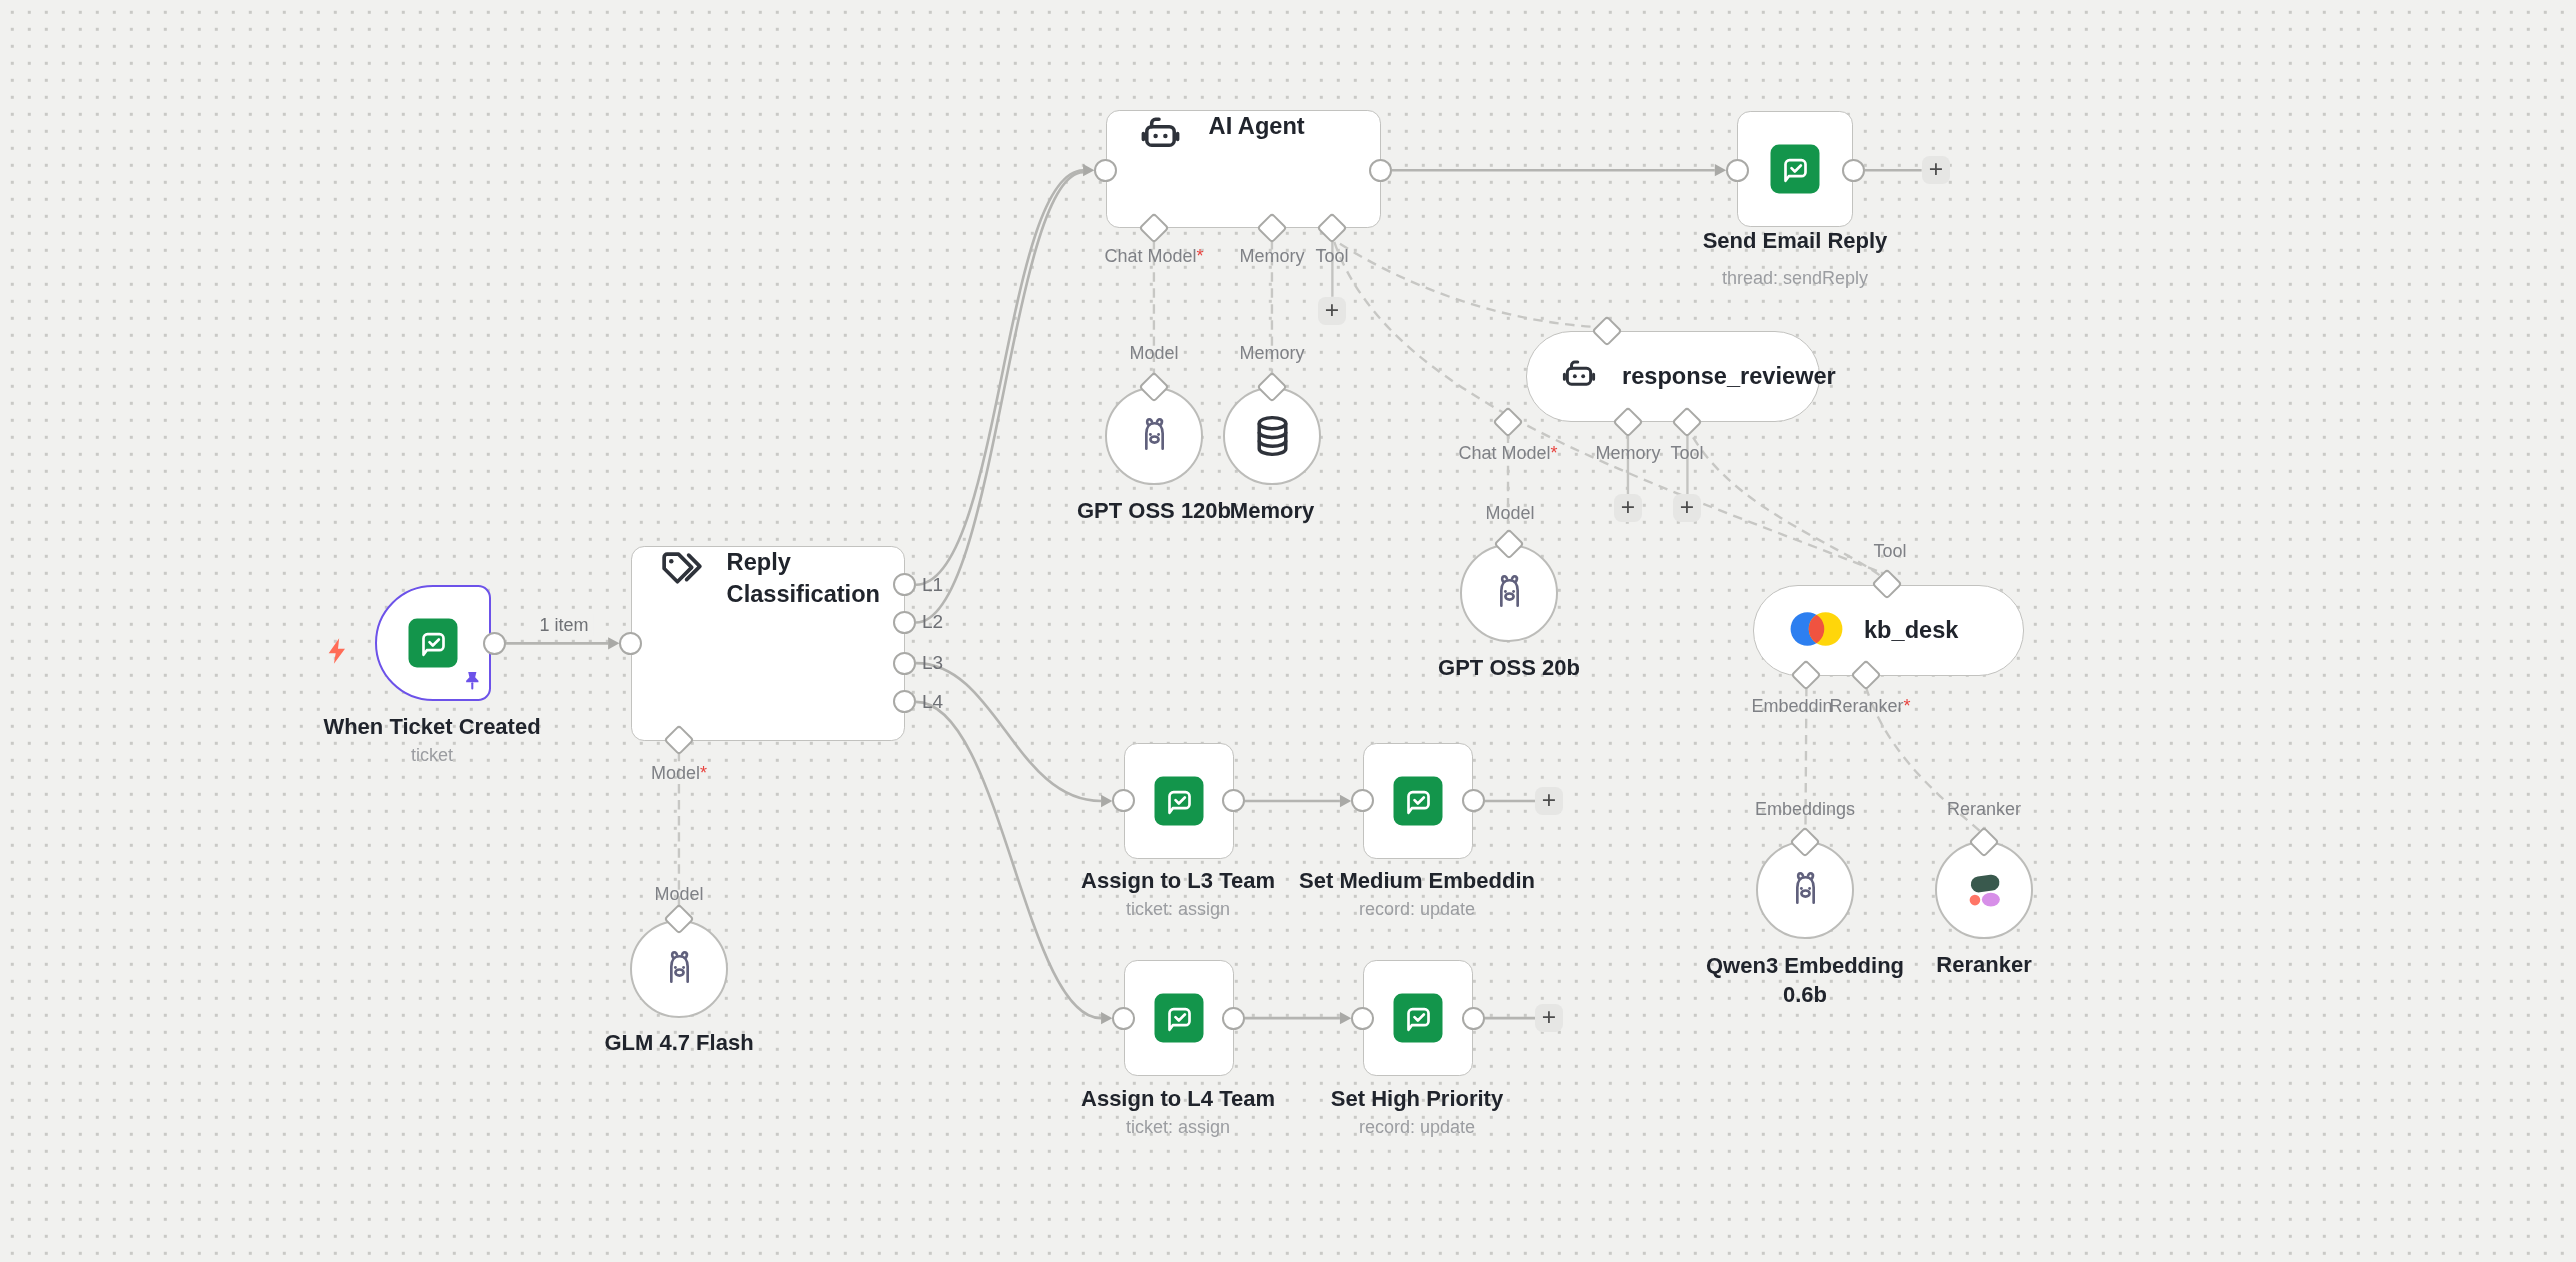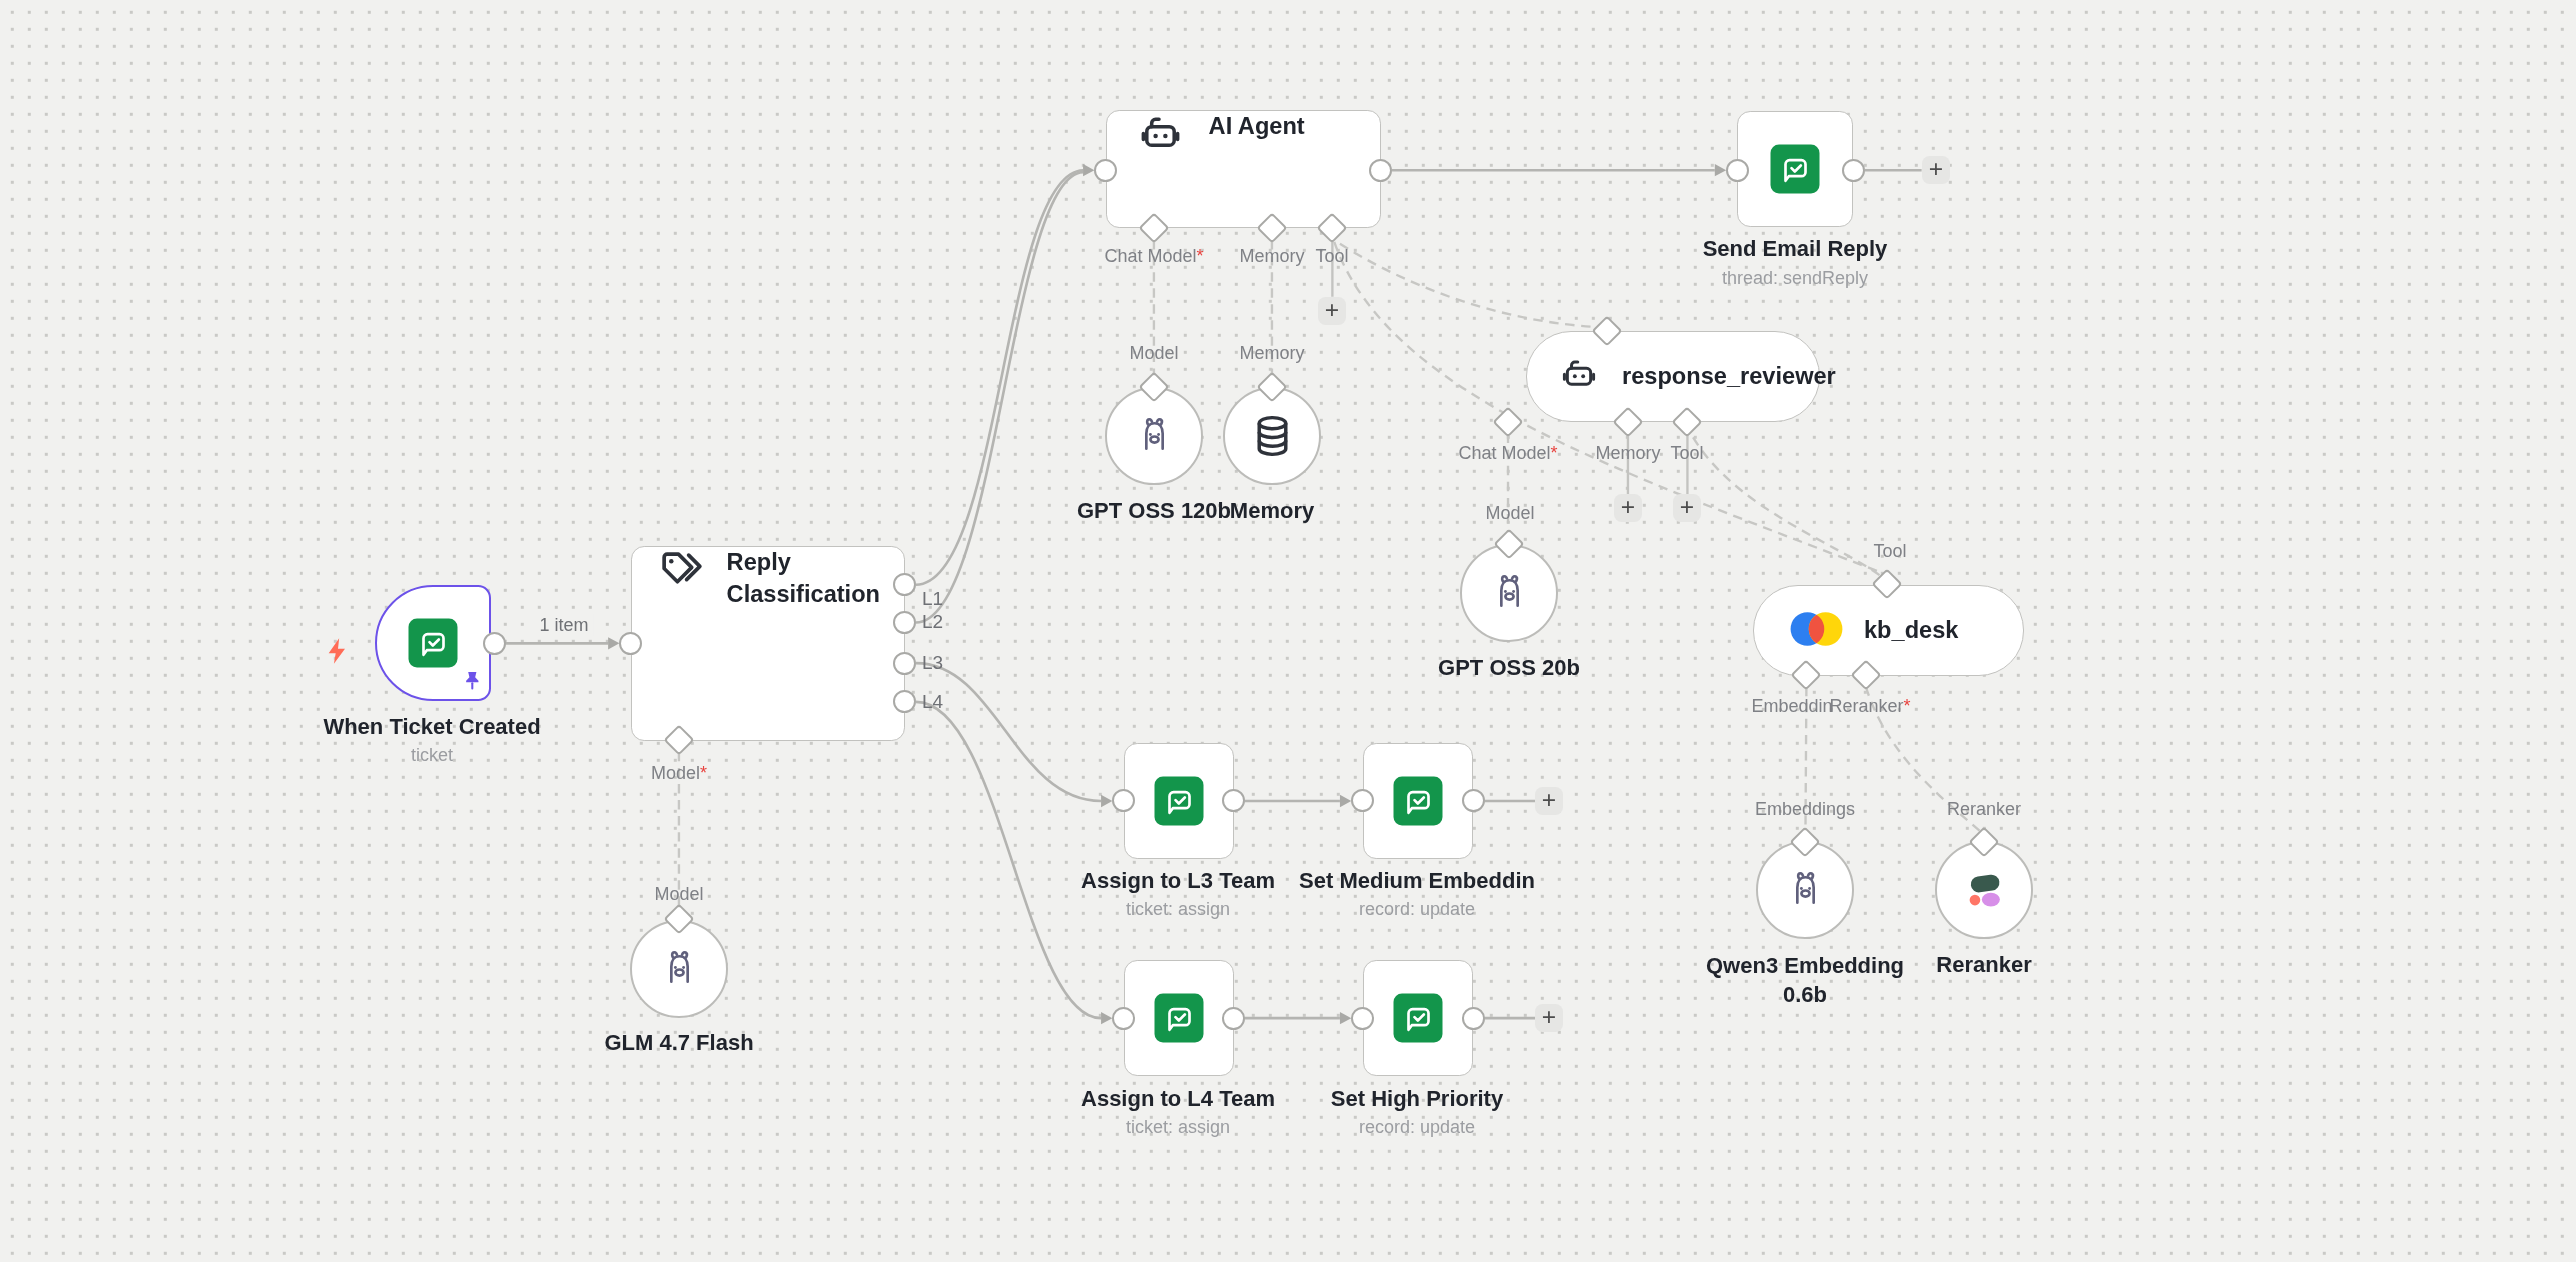--- a/index.html
+++ b/index.html
@@ -112,21 +112,21 @@
         <path d="M31 8l11 11-13 13"></path>
       </svg>
     </span>
     <div class="intitle" style="margin-left:21px;width:161px;">Reply Classification</div>
   </div>
   <div class="port" style="left:619px;top:632px;"></div>
   <div class="port" style="left:893px;top:573px;"></div>
   <div class="port" style="left:893px;top:611px;"></div>
   <div class="port" style="left:893px;top:652px;"></div>
   <div class="port" style="left:893px;top:690px;"></div>
-  <div class="olabel" style="left:922px;top:599px;">L1</div>
+  <div class="olabel" style="left:922px;top:585px;">L1</div>
   <div class="olabel" style="left:922px;top:622px;">L2</div>
   <div class="olabel" style="left:922px;top:663px;">L3</div>
   <div class="olabel" style="left:922px;top:702px;">L4</div>
   <div class="diamond" style="left:668px;top:729px;"></div>
   <div class="plabel" style="left:679px;top:773px;"><span>Model</span><span class="req">*</span></div>
 
   <div class="plabel" style="left:679px;top:894px;"><span>Model</span></div>
   <div class="diamond" style="left:668px;top:908px;"></div>
   <div class="circle-node" style="left:630px;top:920px;">
     <svg width="49" height="49" viewBox="0 0 48 48" fill="none" stroke="#60607c" stroke-width="2.6" stroke-linecap="round">
@@ -188,21 +188,21 @@
     <div class="appicon center-icon">
       <svg viewBox="0 0 24 24" fill="none" stroke="#fff" stroke-width="2" stroke-linecap="round" stroke-linejoin="round">
           <path d="M7 17l-2.5 3.5V8a3 3 0 0 1 3-3h9a3 3 0 0 1 3 3v6a3 3 0 0 1-3 3z"></path>
           <path d="M9 11l2.5 2.5L16 9"></path>
         </svg>
     </div>
   </div>
   <div class="port" style="left:1726px;top:159px;"></div>
   <div class="port" style="left:1842px;top:159px;"></div>
   <div class="plusbtn" style="left:1922px;top:156px;">+</div>
-  <div class="nlabel" style="left:1795px;top:249px;">Send Email Reply</div>
+  <div class="nlabel" style="left:1795px;top:241px;">Send Email Reply</div>
   <div class="nsub" style="left:1795px;top:278px;">thread: sendReply</div>
 
   <div class="diamond" style="left:1596px;top:320px;"></div>
   <div class="node pill" style="left:1526px;top:331px;width:294px;height:91px;padding-left:32px;">
     <span>
       <svg width="40" height="40" viewBox="0 0 48 48" fill="none" stroke="#2e323a" stroke-width="3.6" stroke-linecap="round">
         <rect x="10" y="16" width="28" height="19" rx="5"></rect>
         <path d="M15 16v-3.5a4 4 0 0 1 4-4h3.5"></path>
         <path d="M6.5 23v6M41.5 23v6"></path>
         <circle cx="19" cy="25.5" r="2.3" fill="#2e323a" stroke="none"></circle>

